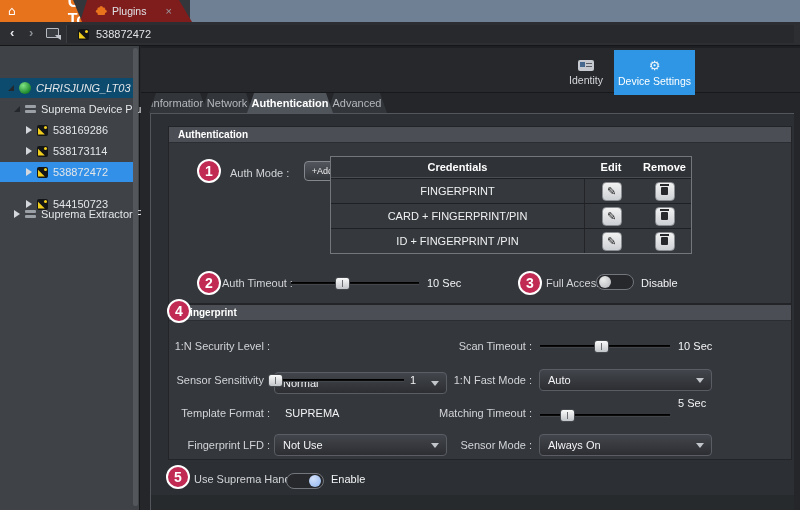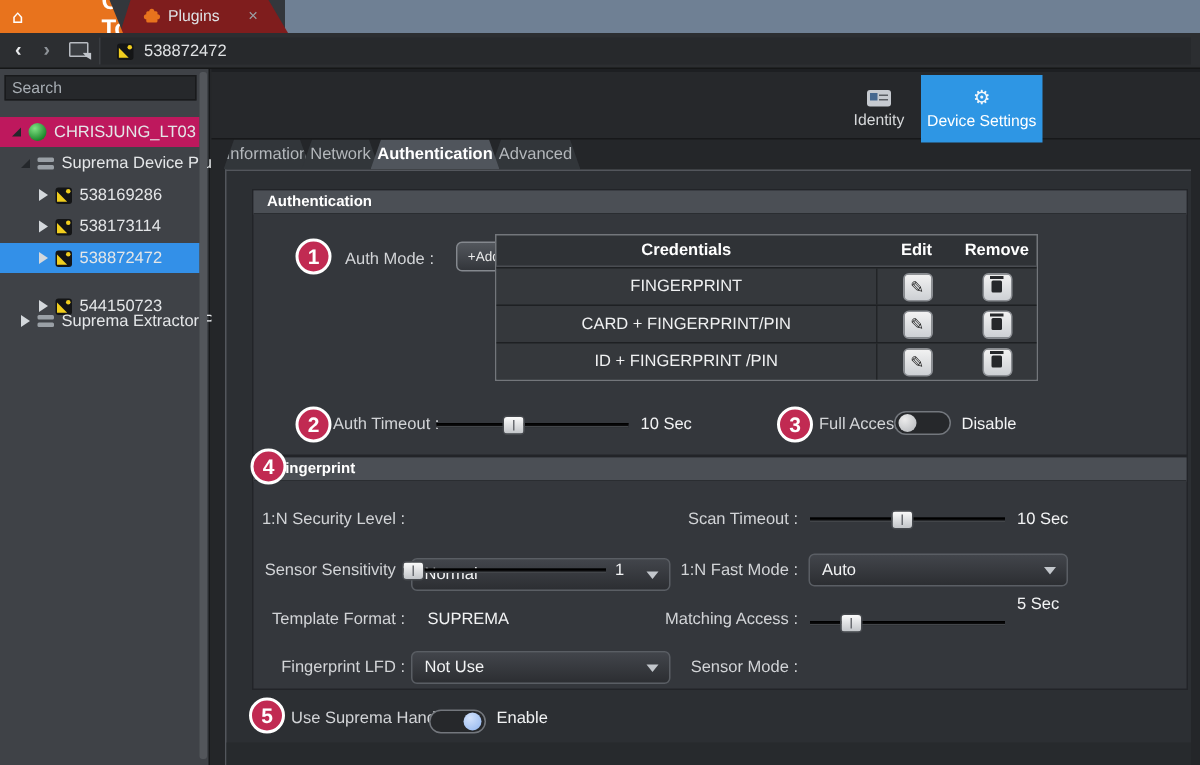--- a/index.html
+++ b/index.html
@@ -175,26 +175,22 @@
     <span class="chev" style="left:10px; color:#e8eaec;">‹</span>
     <span class="chev" style="left:29px; color:#8e9398;">›</span>
     <span class="win-icon"></span>
     <div class="bc-bar">
       <span class="dev-icon"></span>
       <span class="txt">538872472</span>
     </div>
   </div>
 
   <div id="sidebar">
-    <div id="search-box">
-      <input type="text" placeholder="Search" style="">
-      <span class="funnel"></span>
-    </div>
-
-    <div class="trow" style="top:32px; padding-left:8px; background:#be185d;">
+
+    <div class="trow" style="top:32px; padding-left:8px; background:#0c4a6e;font-style:italic;">
       <span class="exp-open"></span>
         <span class="gap"></span>
       <span class="pc-icon"></span>
         <span class="gap"></span>
       <span>CHRISJUNG_LT03</span>
     </div>
     <div class="trow" style="top:53px; padding-left:14px;">
       <span class="exp-open"></span>
         <span class="gap"></span>
       <span class="plug-icon">
@@ -374,33 +370,37 @@
           </div>
           <span class="val" style="left:241px; top:51px;">1</span>
           <span class="rlab" style="left:263px; top:51px; width:100px;">1:N Fast Mode :</span>
           <div class="dropdown" style="left:370px; top:48px; width:173px;">
             <span>Auto</span>
             <span class="arrow"></span>
           </div>
 
           <span class="rlab" style="left:0; top:84px;">Template Format :</span>
           <span class="val" style="left:116px; top:84px;">SUPREMA</span>
-          <span class="rlab" style="left:263px; top:84px; width:100px;">Matching Access :</span>
+          <span class="rlab" style="left:263px; top:84px; width:100px;">Matching Timeout :</span>
           <div class="slider" style="left:371px; top:88px; width:130px;">
             <div class="track"></div>
             <div class="thumb" style="left:20px;"></div>
           </div>
           <span class="val" style="left:509px; top:74px;">5 Sec</span>
 
           <span class="rlab" style="left:0; top:116px;">Fingerprint LFD :</span>
           <div class="dropdown" style="left:105px; top:113px; width:173px;">
             <span>Not Use</span>
             <span class="arrow"></span>
           </div>
           <span class="rlab" style="left:263px; top:116px; width:100px;">Sensor Mode :</span>
+          <div class="dropdown" style="left:370px; top:113px; width:173px;">
+            <span>Always On</span>
+            <span class="arrow"></span>
+          </div>
         </div>
       </div>
 
       <div class="num" style="left:15px; top:351px;">5</div>
       <span class="lab" style="left:43px; top:357px;">Use Suprema Handler:</span>
       <div class="toggle on" style="left:135px; top:359px;">
         <span class="knob"></span>
       </div>
       <span class="val" style="left:180px; top:357px;">Enable</span>
 

